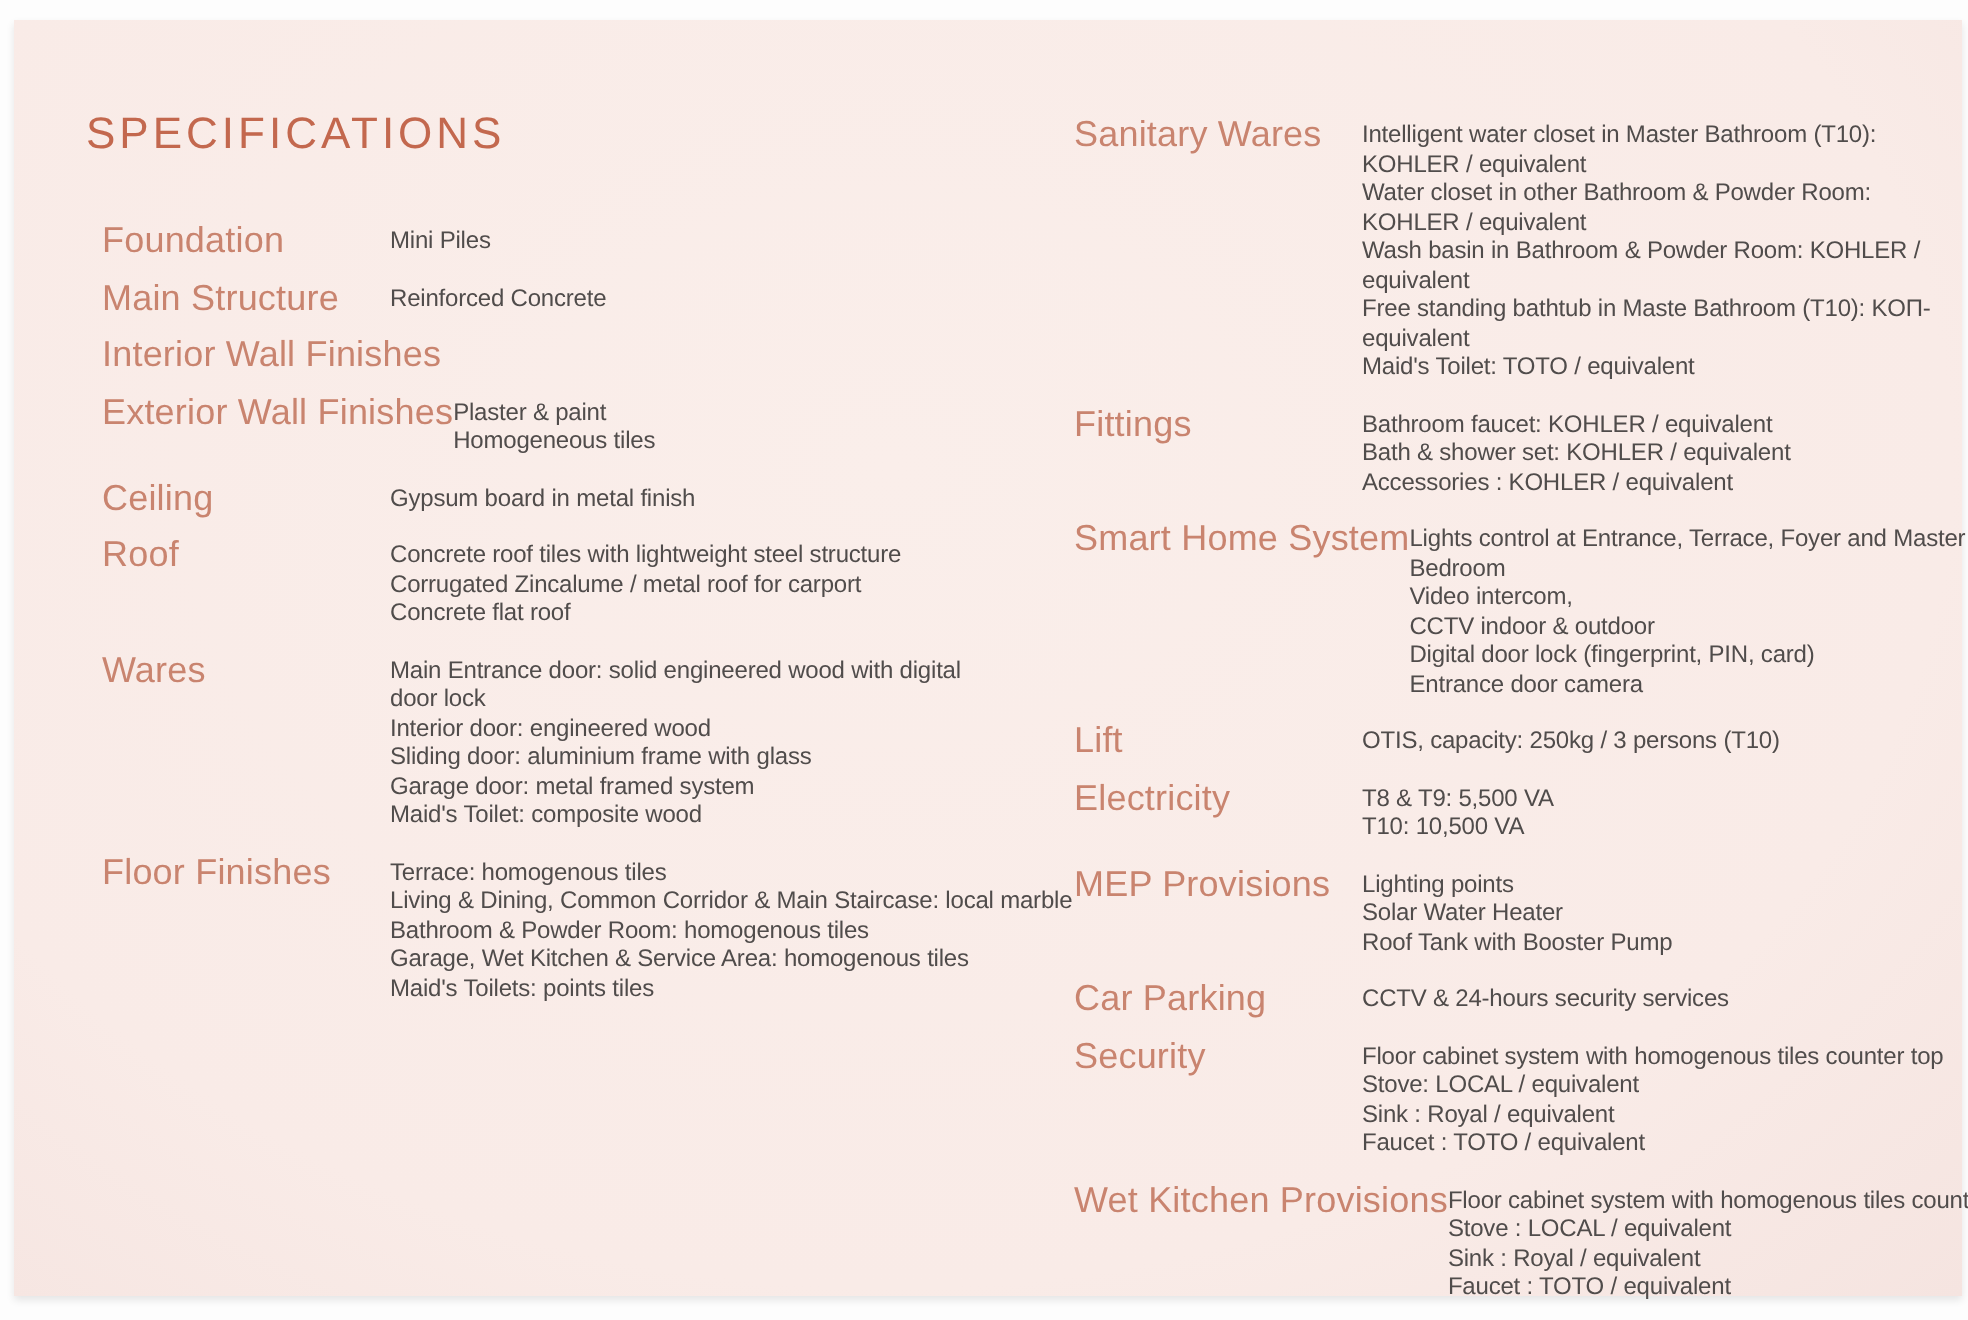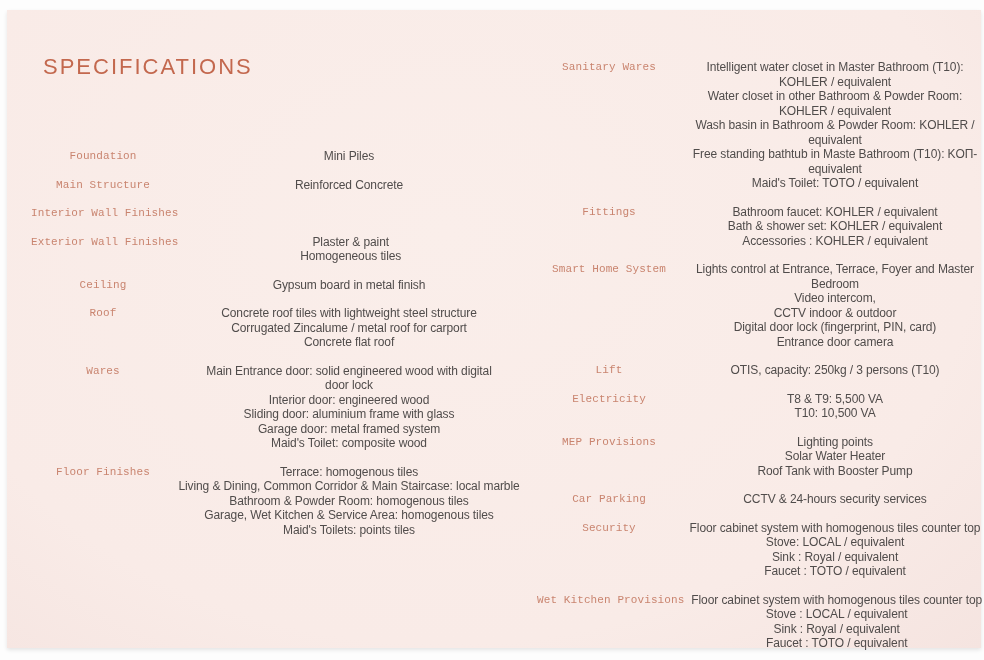--- a/index.html
+++ b/index.html
@@ -14,47 +14,45 @@
     width: 984px; height: 660px;
     background: var(--frame);
     font-family: "Liberation Sans", sans-serif;
     overflow: hidden;
   }
   .paper {
     position: absolute;
     left: 7px; top: 10px; right: 3px; bottom: 12px;
     background: radial-gradient(ellipse at 45% 35%, #faeeea 0%, var(--paper) 70%, #f5e4e0 100%);
     box-shadow: 0 2px 4px rgba(0,0,0,0.10);
-    text-align: center;
   }
   .page-title {
     position: absolute;
     left: 36px; top: 44px;
     font-size: 22px;
     font-weight: 400;
     letter-spacing: 2px;
     color: var(--heading);
   }
   .col {
     position: absolute;
     display: flex;
     flex-direction: column;
     gap: 14px;
   }
-  #col-left  { left: 24px;  top: 103px; width: 492px; margin-top: 36px; }
+  #col-left  { left: 44px;  top: 103px; width: 492px; }
   #col-right { left: 530px; top: 50px;  width: 452px; }
   .spec-row { display: flex; align-items: flex-start; }
   .spec-label {
     flex: 0 0 144px;
-    font-size: 11px;
+    font-size: 18px;
     line-height: 14.5px;
     letter-spacing: 0.1px;
     color: var(--label);
     white-space: nowrap;
-    font-family: Liberation Mono, monospace;
   }
   .spec-value { flex: 1 1 auto; min-width: 0; }
   .spec-line {
     font-size: 12px;
     line-height: 14.5px;
     letter-spacing: -0.1px;
     color: var(--body);
     white-space: nowrap;
   }
 </style>

